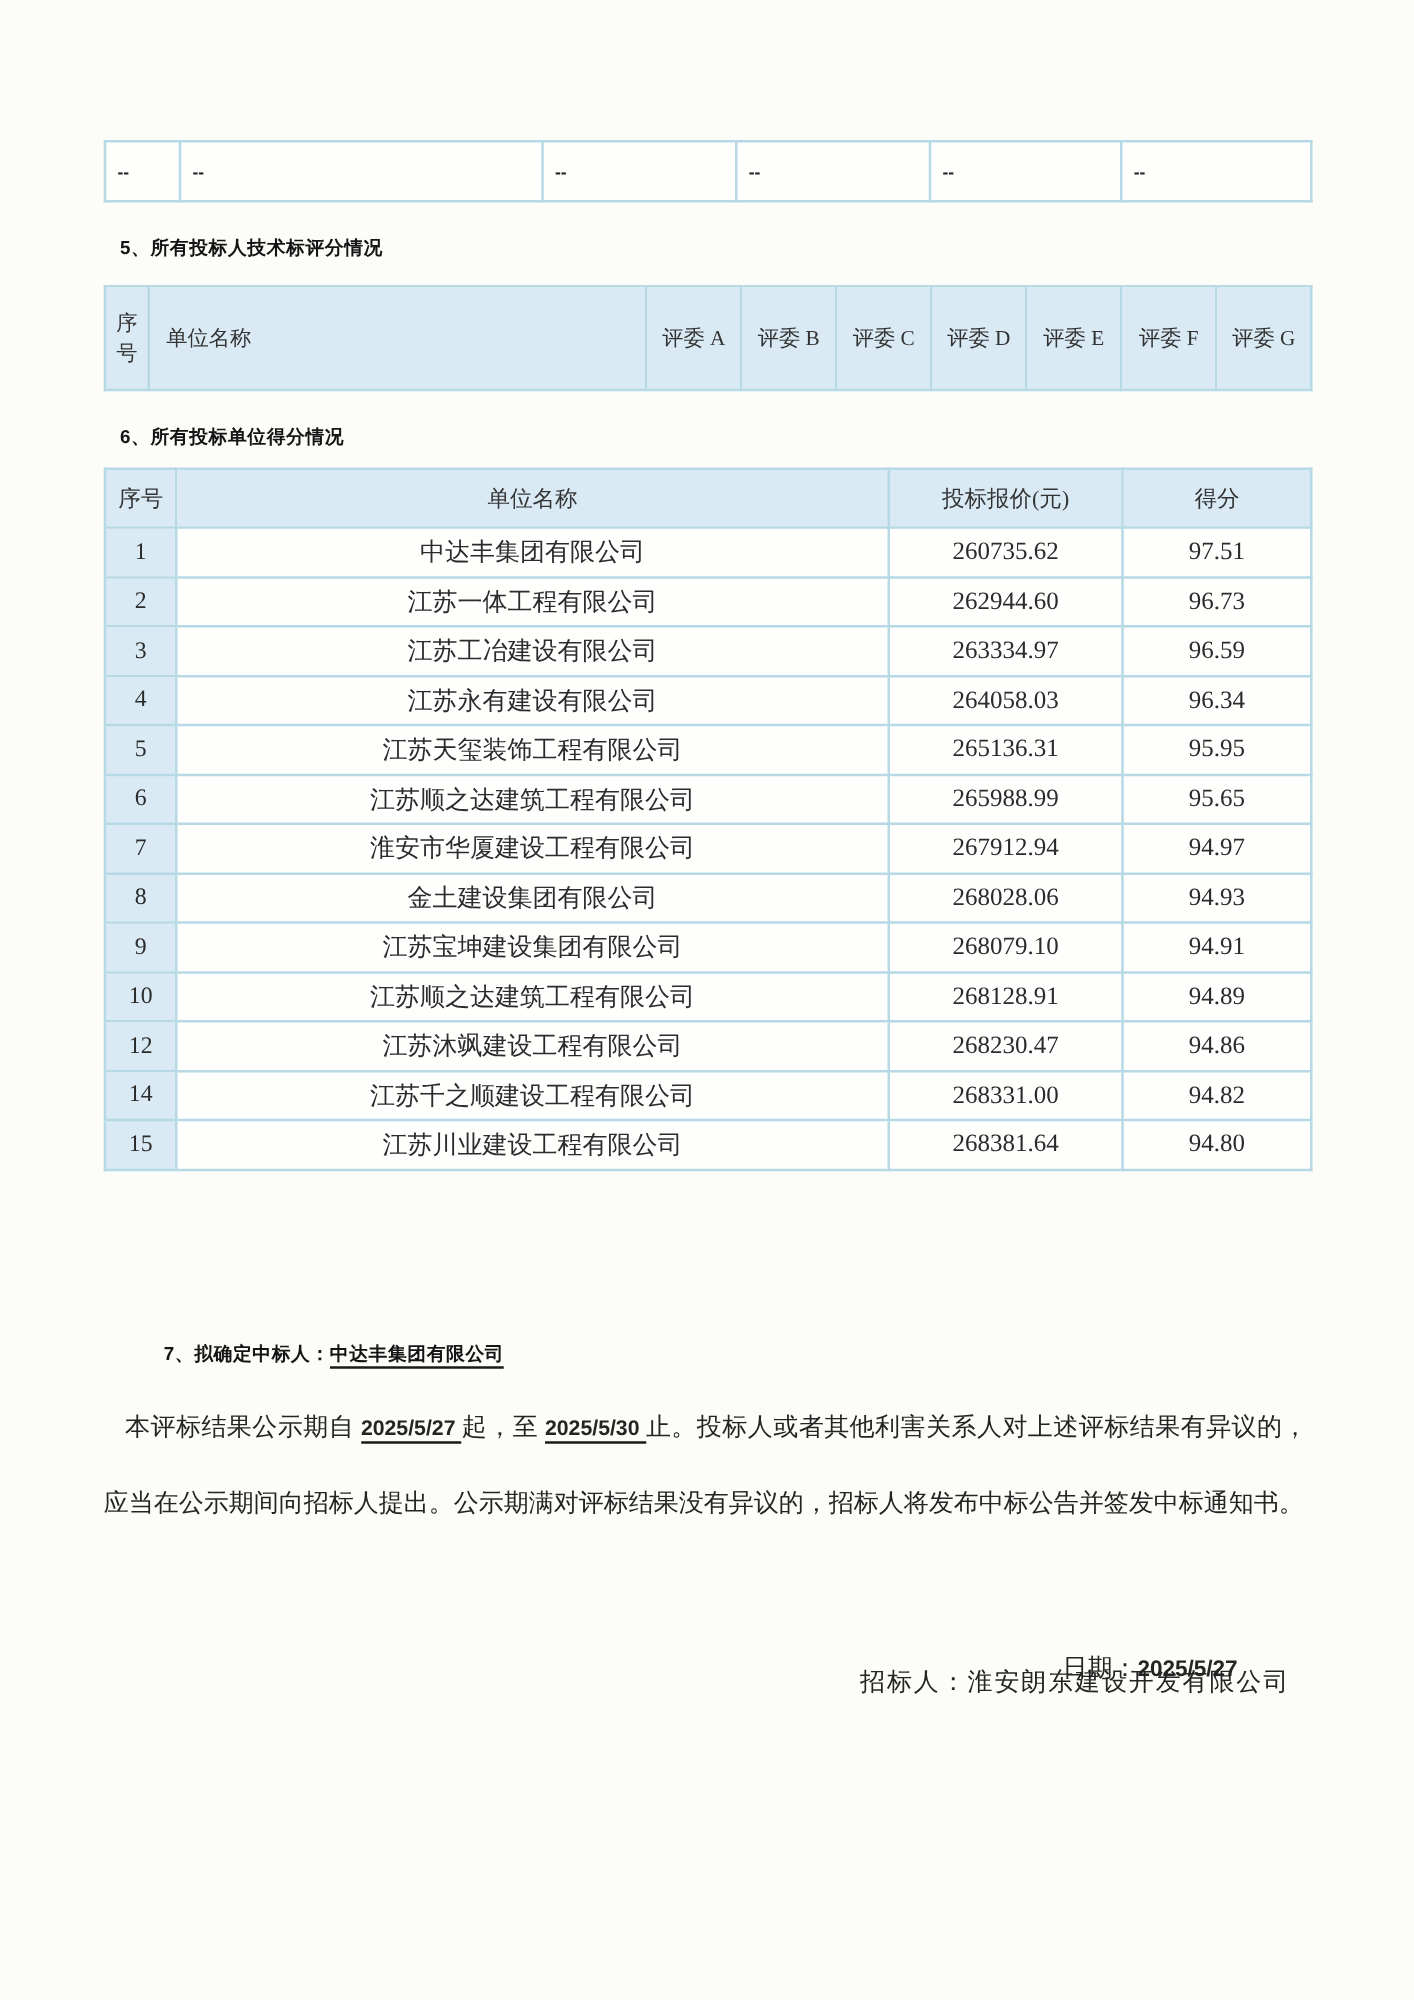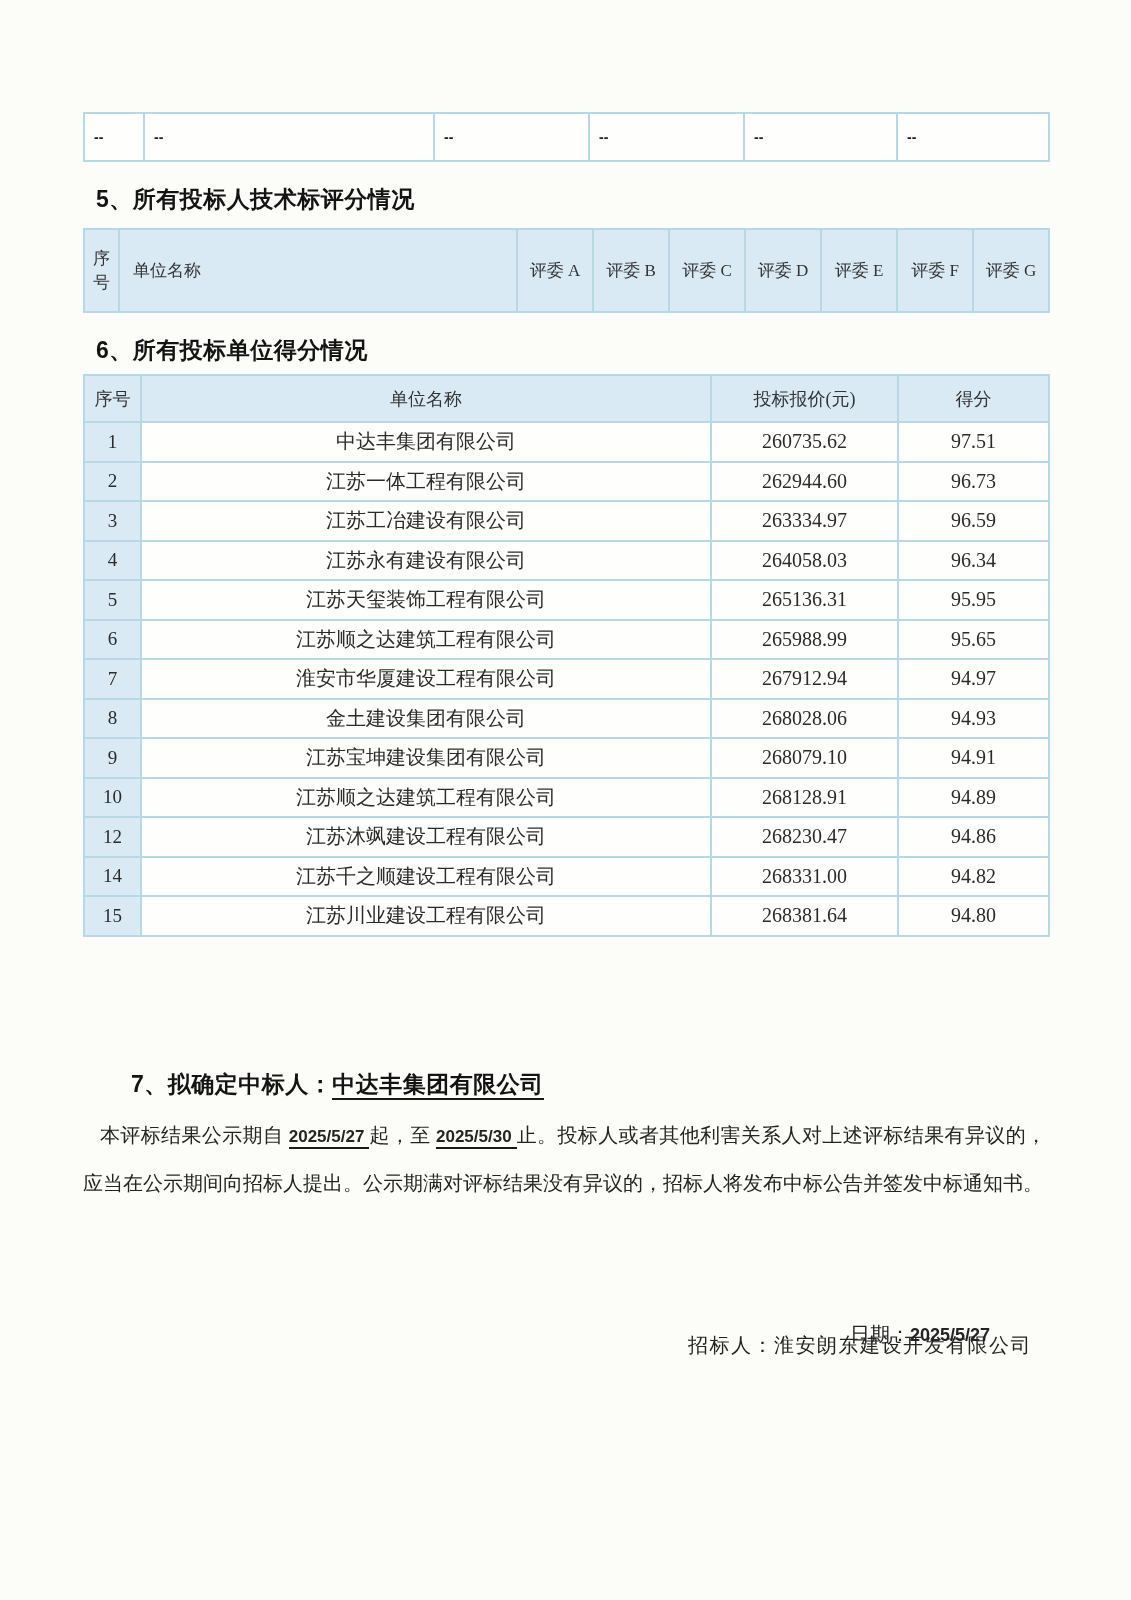--- a/index.html
+++ b/index.html
@@ -33,21 +33,21 @@
     font-size:14px;
     font-weight:bold;
     color:#222;
   }
   
   .sec-title{
     position:absolute;
     left:96px;
     font-family:"Liberation Sans","DejaVu Sans",sans-serif;
     font-weight:bold;
-    font-size:23px;
+    font-size:15px;
     color:#141414;
     line-height:26px;
     letter-spacing:0.5px;
     white-space:nowrap;
   }
   
   .sec5-table{position:absolute;left:83px;top:228px;}
   .sec5-table th{
     height:81px;
     background:#d9eaf4;
@@ -69,21 +69,21 @@
   
   .sec7{top:1071px;margin-left:35px;}
   .sec7 .winner{border-bottom:2px solid #1a1a1a;padding-bottom:1px;}
   
   .notice{
     position:absolute;
     left:83px;
     top:1112px;
     width:963px;
     font-size:20px;
-    line-height:46px;
+    line-height:60px;
     text-align:justify;
     text-indent:17px;
     color:#242424;
   }
   .notice .date{
     font-family:"Liberation Sans","DejaVu Sans",sans-serif;
     font-weight:bold;
     font-size:17px;
     border-bottom:2px solid #1a1a1a;
     padding-bottom:1px;

